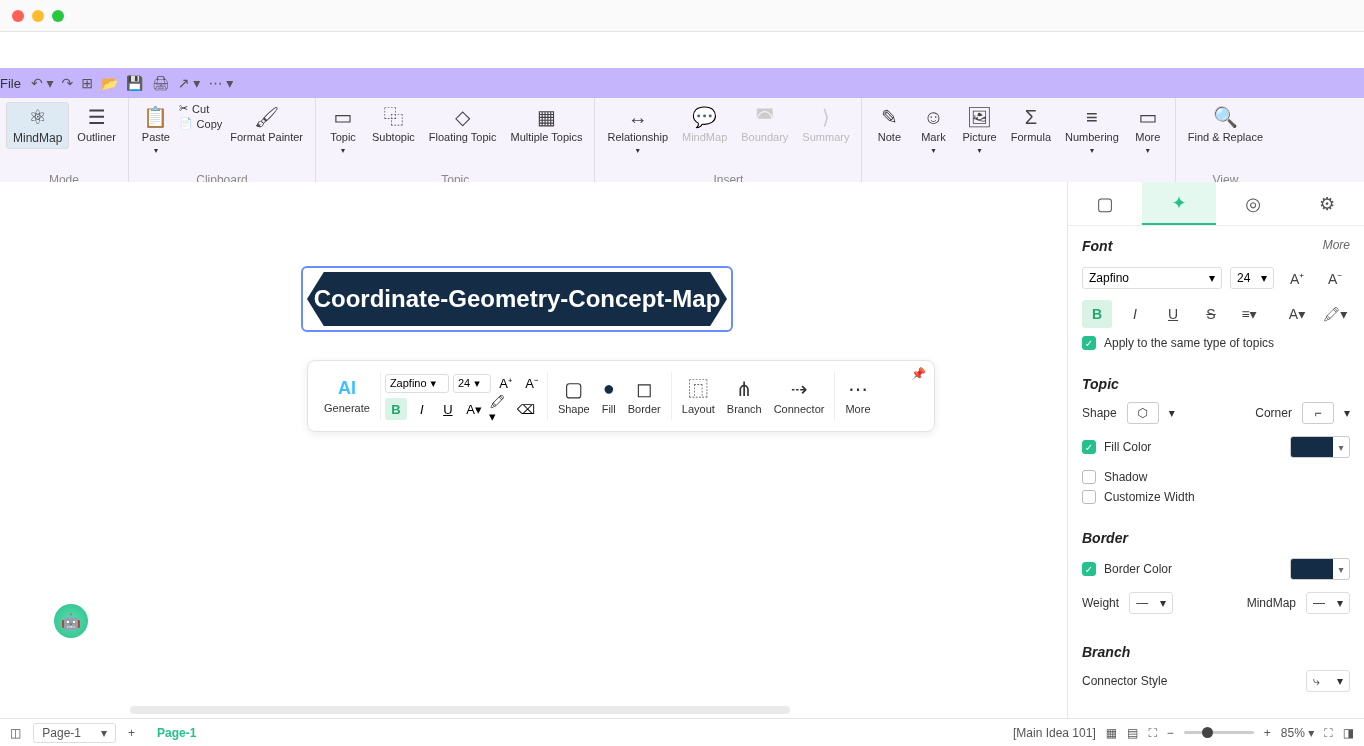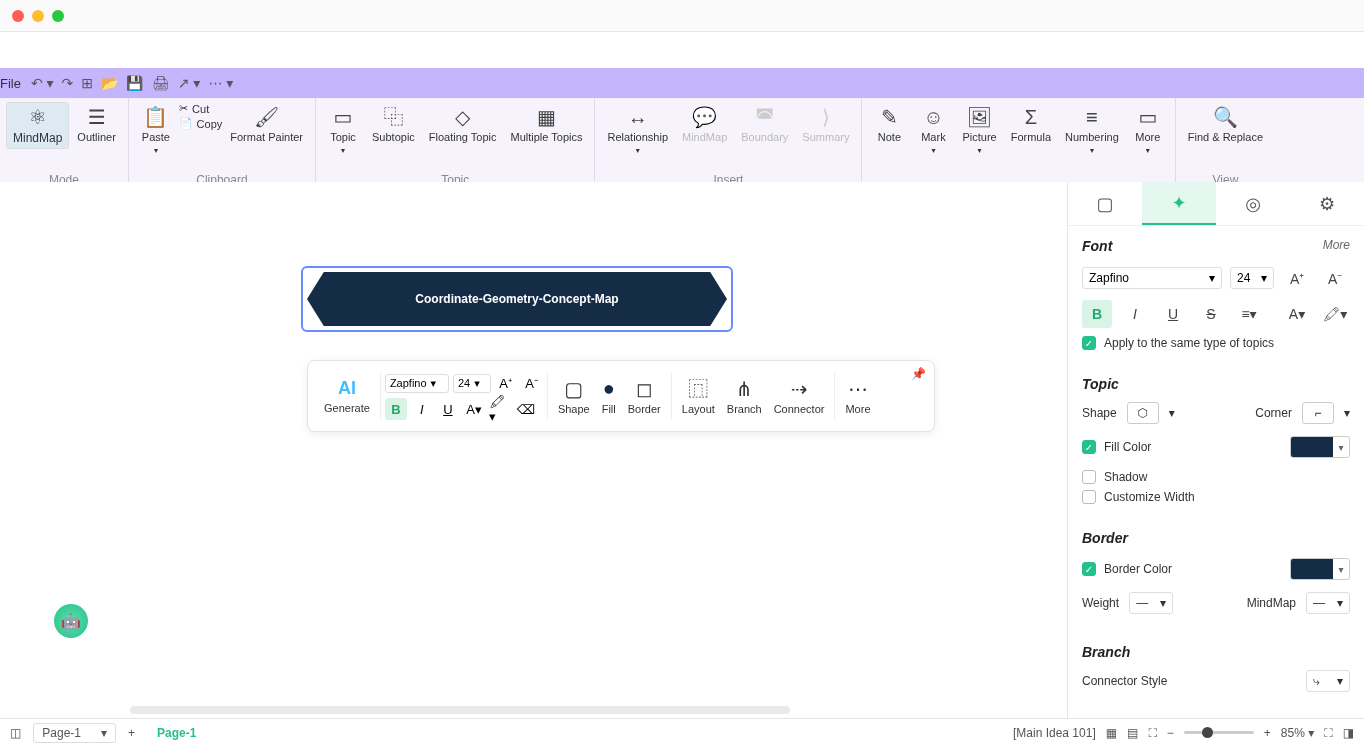--- a/index.html
+++ b/index.html
@@ -48,21 +48,21 @@
 
 
 .main { position: absolute; left: 0; right: 0; top: 182px; bottom: 28px; display: flex; }
 .canvas { flex: 1; position: relative; background: #fff; overflow: hidden; }
 .sidebar { width: 297px; border-left: 1px solid #e5e5e5; background: #fff; overflow-y: hidden; }
 
 
 .topic { position: absolute; left: 305px; top: 88px; width: 424px; height: 58px; }
 .topic .sel { position: absolute; inset: -4px; border: 2px solid #6a8cff; border-radius: 6px; }
 .topic .shape { position: absolute; inset: 2px; background: #152c46; clip-path: polygon(4% 0,96% 0,100% 50%,96% 100%,4% 100%,0 50%); display: flex; align-items: center; justify-content: center; }
-.topic .shape span { color: #fff; font-size: 12px; font-weight: 700; }
+.topic .shape span { color: #fff; font-size: 24px; font-weight: 700; }
 
 
 .floatbar { position: absolute; left: 307px; top: 178px; width: 628px; height: 72px; background: #fff; border: 1px solid #e3e3e3; border-radius: 8px; box-shadow: 0 2px 8px rgba(0,0,0,.08); display: flex; align-items: center; padding: 0 10px; }
 .floatbar .col { display: flex; flex-direction: column; align-items: center; gap: 3px; font-size: 11px; color: #333; padding: 0 6px; }
 .floatbar .sep { width: 1px; height: 48px; background: #eee; margin: 0 4px; }
 .fb-font { display: flex; flex-direction: column; gap: 4px; }
 .fb-row { display: flex; gap: 4px; align-items: center; }
 .fb-sel { border: 1px solid #ddd; border-radius: 3px; font-size: 11px; padding: 2px 4px; display: flex; align-items: center; gap: 4px; }
 .fb-btn { width: 22px; height: 22px; display: flex; align-items: center; justify-content: center; border-radius: 3px; font-size: 13px; }
 .fb-btn.bold { background: #d9f3e6; color: #23a76c; font-weight: 700; }

